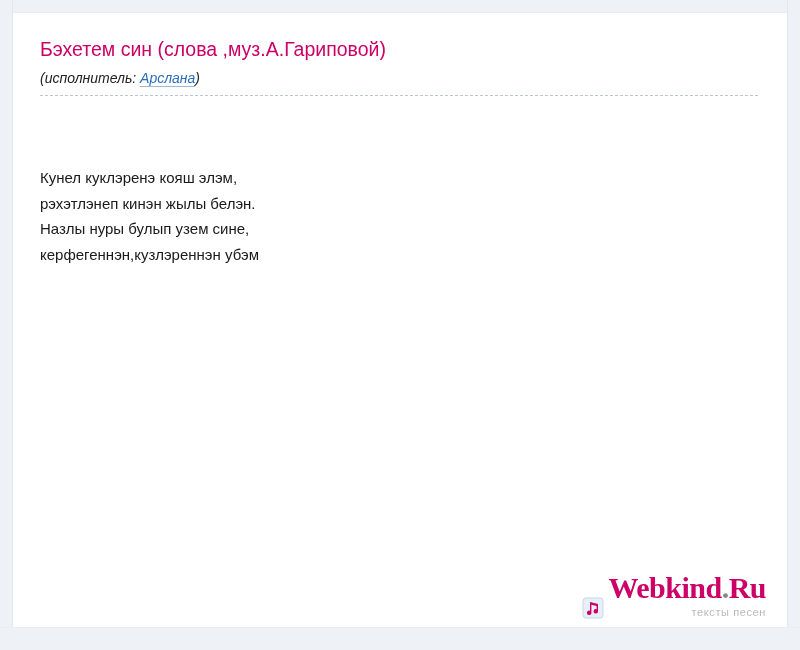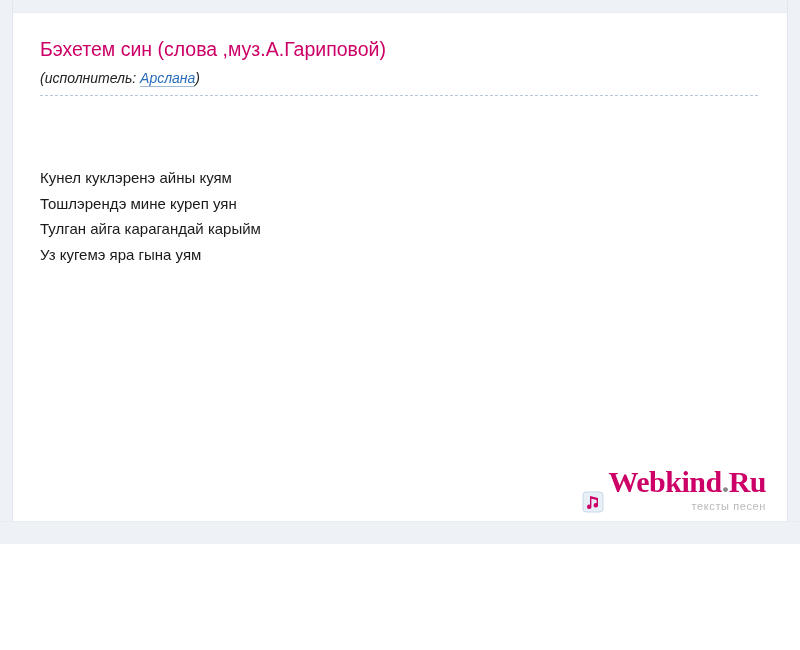--- a/index.html
+++ b/index.html
@@ -6,21 +6,21 @@
     margin: 0;
     padding: 0;
     background: #ffffff;
     width: 800px;
     height: 650px;
     font-family: "Liberation Sans", sans-serif;
   }
   .page {
     position: relative;
     width: 800px;
-    height: 544px;
+    height: 650px;
     background: #ffffff;
     box-sizing: border-box;
     overflow: hidden;
   }
   .edge-left {
     position: absolute;
     left: 0; top: 0;
     width: 12px; height: 650px;
     background: #eef2f7;
     border-right: 1px solid #e2e8ef;
@@ -128,24 +128,24 @@
   <div class="edge-right"></div>
   <div class="edge-bottom"></div>
 
   <div class="content">
 
     <h1 class="song-title">Бэхетем син (слова ,муз.А.Гариповой)</h1>
 
     <div class="performer-line"><span>(исполнитель: </span><a class="performer-link" href="#">Арслана</a><span>)</span></div>
 
     <div class="lyrics">
-      <p class="verse">Кунел куклэренэ айны куям
-Тошлэрендэ мине куреп уян
-Тулган айга карагандай карыйм
-Уз кугемэ яра гына уям</p>
+      <p class="verse">Кунел куклэренэ кояш элэм,
+рэхэтлэнеп кинэн жылы белэн.
+Назлы нуры булып узем сине,
+керфегеннэн,кузлэреннэн убэм</p>
       
     </div>
 
   </div>
 
   <svg class="logo-icon" viewBox="0 0 24 24">
     <rect x="2" y="2" width="20" height="20" rx="3" fill="#e8f0f7" stroke="#c9d8e6"></rect>
     <path d="M9 6 L17 8 L17 15 A2.2 2.2 0 1 1 15.6 13.2 L15.6 10 L10.4 8.8 L10.4 16.5 A2.2 2.2 0 1 1 9 14.7 Z" fill="#cc0066"></path>
   </svg>
 

